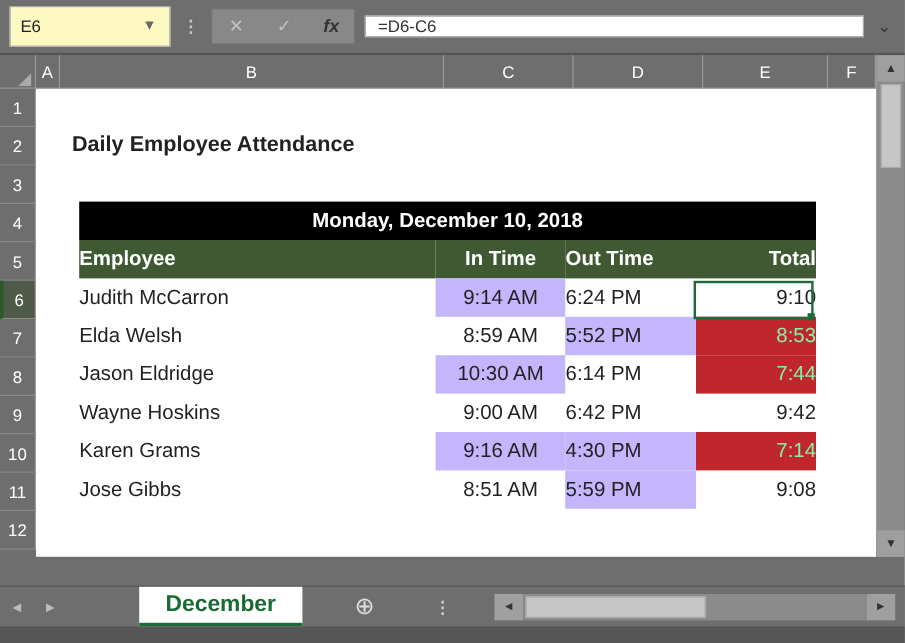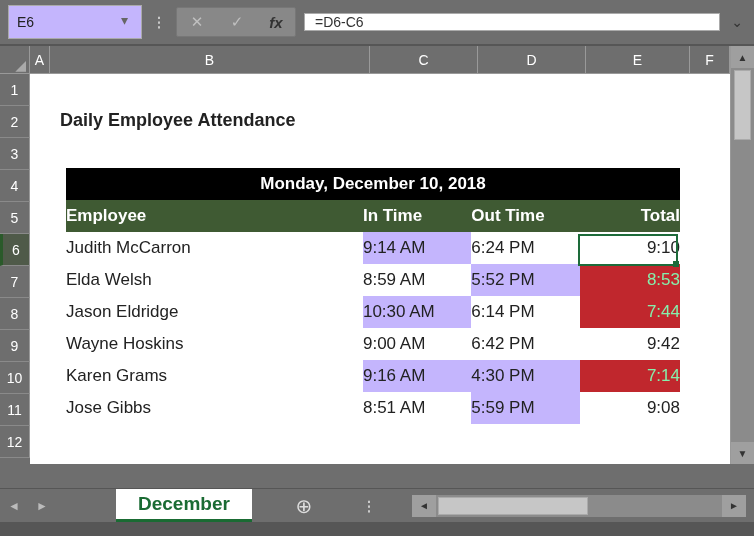--- a/index.html
+++ b/index.html
@@ -18,21 +18,21 @@
     background: #6e6e6e;
     border-bottom: 2px solid #565656;
     display: flex;
     align-items: center;
     padding: 6px 8px;
     gap: 8px;
   }
   .namebox {
     width: 134px;
     height: 30px;
-    background: #c4b5fd;
+    background: #fef9c3;
     border: 1px solid #aaa;
     display: flex;
     align-items: center;
     padding: 16px 8px;
     position: relative;
   }
   .namebox .dd {
     position: absolute;
     right: 4px;
     top: 6px;
@@ -215,21 +215,21 @@
     font-size: 17px;
     height: 32px;
     padding: 0 8px;
   }
   .data-table td {
     height: 32px;
     font-size: 17px;
     padding: 0 0;
   }
   .col-emp { width: 296px; text-align: left; margin-top: 24px; }
-  .col-in  { width: 108px; text-align: left; }
+  .col-in  { width: 108px; text-align: center; }
   .col-out { width: 108px; text-align: left; }
   .col-tot { width: 100px; text-align: right; }
   .pink { background: #c4b5fd; }
   .red  { background: #c0272d; color: #86efac; }
   
   .sel-box {
     position: absolute;
     border: 2px solid #1d6b3a;
     pointer-events: none;
   }

